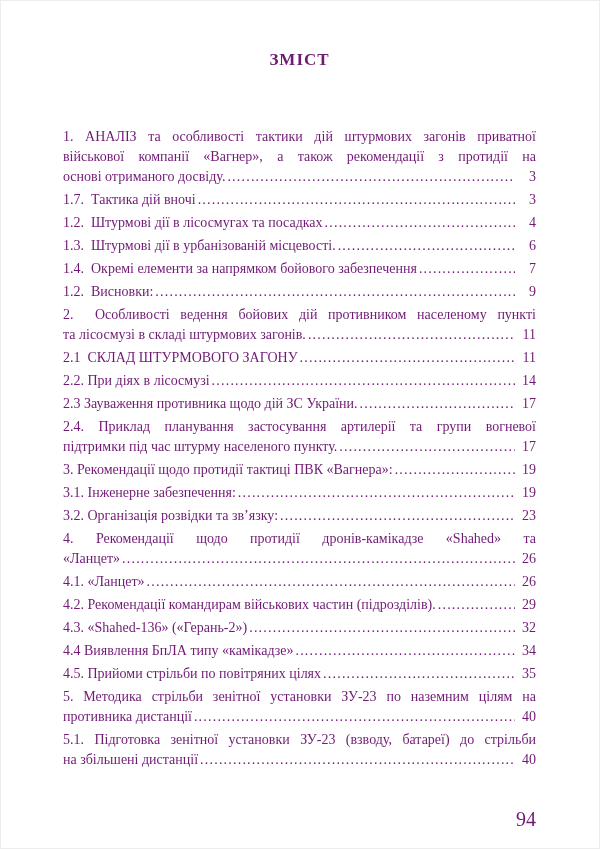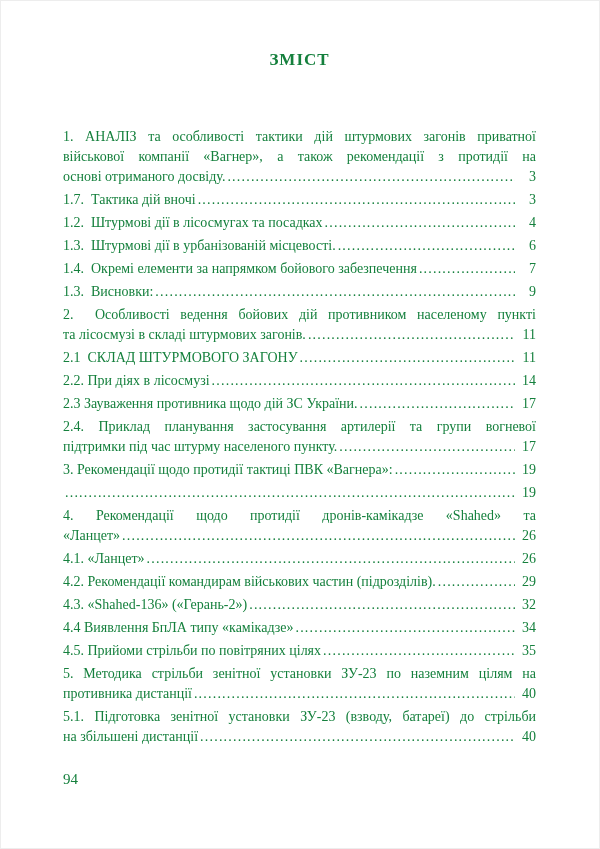--- a/index.html
+++ b/index.html
@@ -7,21 +7,21 @@
   html, body {
     margin: 0;
     padding: 0;
     background: #ffffff;
   }
   .page {
     width: 600px;
     height: 849px;
     padding: 50px 64px 0 63px;
     font-family: "Liberation Serif", "DejaVu Serif", serif;
-    color: #15803d;
+    color: #701a75;
     background: #ffffff;
     overflow: hidden;
     position: relative;
     box-shadow: inset 0 0 0 1px #ededed;
   }
   .doc-title {
     margin: 0 0 57px 0;
     text-align: center;
     font-size: 17px;
     font-weight: 700;
@@ -61,23 +61,23 @@
     content: "................................................................................................................................................";
     letter-spacing: 1.2px;
   }
   .toc-page {
     flex: 0 0 auto;
     min-width: 18px;
     text-align: right;
     white-space: nowrap;
   }
   .page-footer {
-    margin-top: 24px;
-    text-align: left;
-    font-size: 15px;
+    margin-top: 38px;
+    text-align: right;
+    font-size: 20px;
   }
 </style>
 </head>
 <body>
 
 <div class="page">
   <h1 class="doc-title">ЗМІСТ</h1>
   <div class="toc" id="toc-list">
   <div class="toc-entry">
     <div class="toc-line-full">1. АНАЛІЗ та особливості тактики дій штурмових загонів приватної</div>
@@ -116,21 +116,21 @@
   <div class="toc-entry">
     <div class="toc-lastline">
       <span class="toc-text">1.4.  Окремі елементи за напрямком бойового забезпечення</span>
       <span class="toc-dots"></span>
       <span class="toc-page">7</span>
     </div>
   </div>
 
   <div class="toc-entry">
     <div class="toc-lastline">
-      <span class="toc-text">1.3.  Висновки:</span>
+      <span class="toc-text">1.2.  Висновки:</span>
       <span class="toc-dots"></span>
       <span class="toc-page">9</span>
     </div>
   </div>
 
   <div class="toc-entry">
     <div class="toc-line-full">2.&nbsp; Особливості ведення бойових дій противником населеному пункті</div>
         <div class="toc-lastline">
       <span class="toc-text">та лісосмузі в складі штурмових загонів.</span>
       <span class="toc-dots"></span>
@@ -174,25 +174,33 @@
   <div class="toc-entry">
     <div class="toc-lastline">
       <span class="toc-text">3. Рекомендації щодо протидії тактиці ПВК «Вагнера»:</span>
       <span class="toc-dots"></span>
       <span class="toc-page">19</span>
     </div>
   </div>
 
   <div class="toc-entry">
     <div class="toc-lastline">
+      <span class="toc-text">3.1. Інженерне забезпечення:</span>
       <span class="toc-dots"></span>
       <span class="toc-page">19</span>
     </div>
   </div>
 
+  <div class="toc-entry">
+    <div class="toc-lastline">
+      <span class="toc-text">3.2. Організація розвідки та зв’язку:</span>
+      <span class="toc-dots"></span>
+      <span class="toc-page">23</span>
+    </div>
+  </div>
 
   <div class="toc-entry">
     <div class="toc-line-full">4. Рекомендації щодо протидії дронів-камікадзе «Shahed» та</div>
         <div class="toc-lastline">
       <span class="toc-text">«Ланцет»</span>
       <span class="toc-dots"></span>
       <span class="toc-page">26</span>
     </div>
   </div>
 

